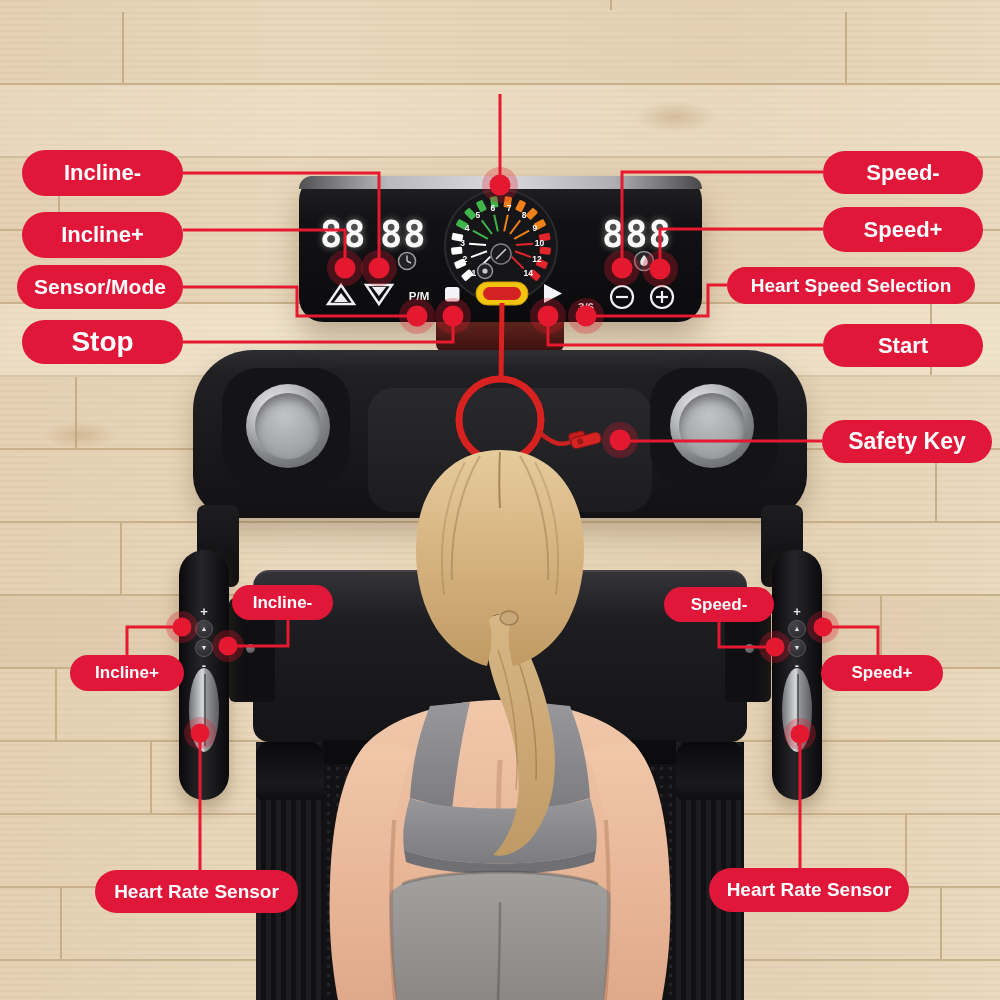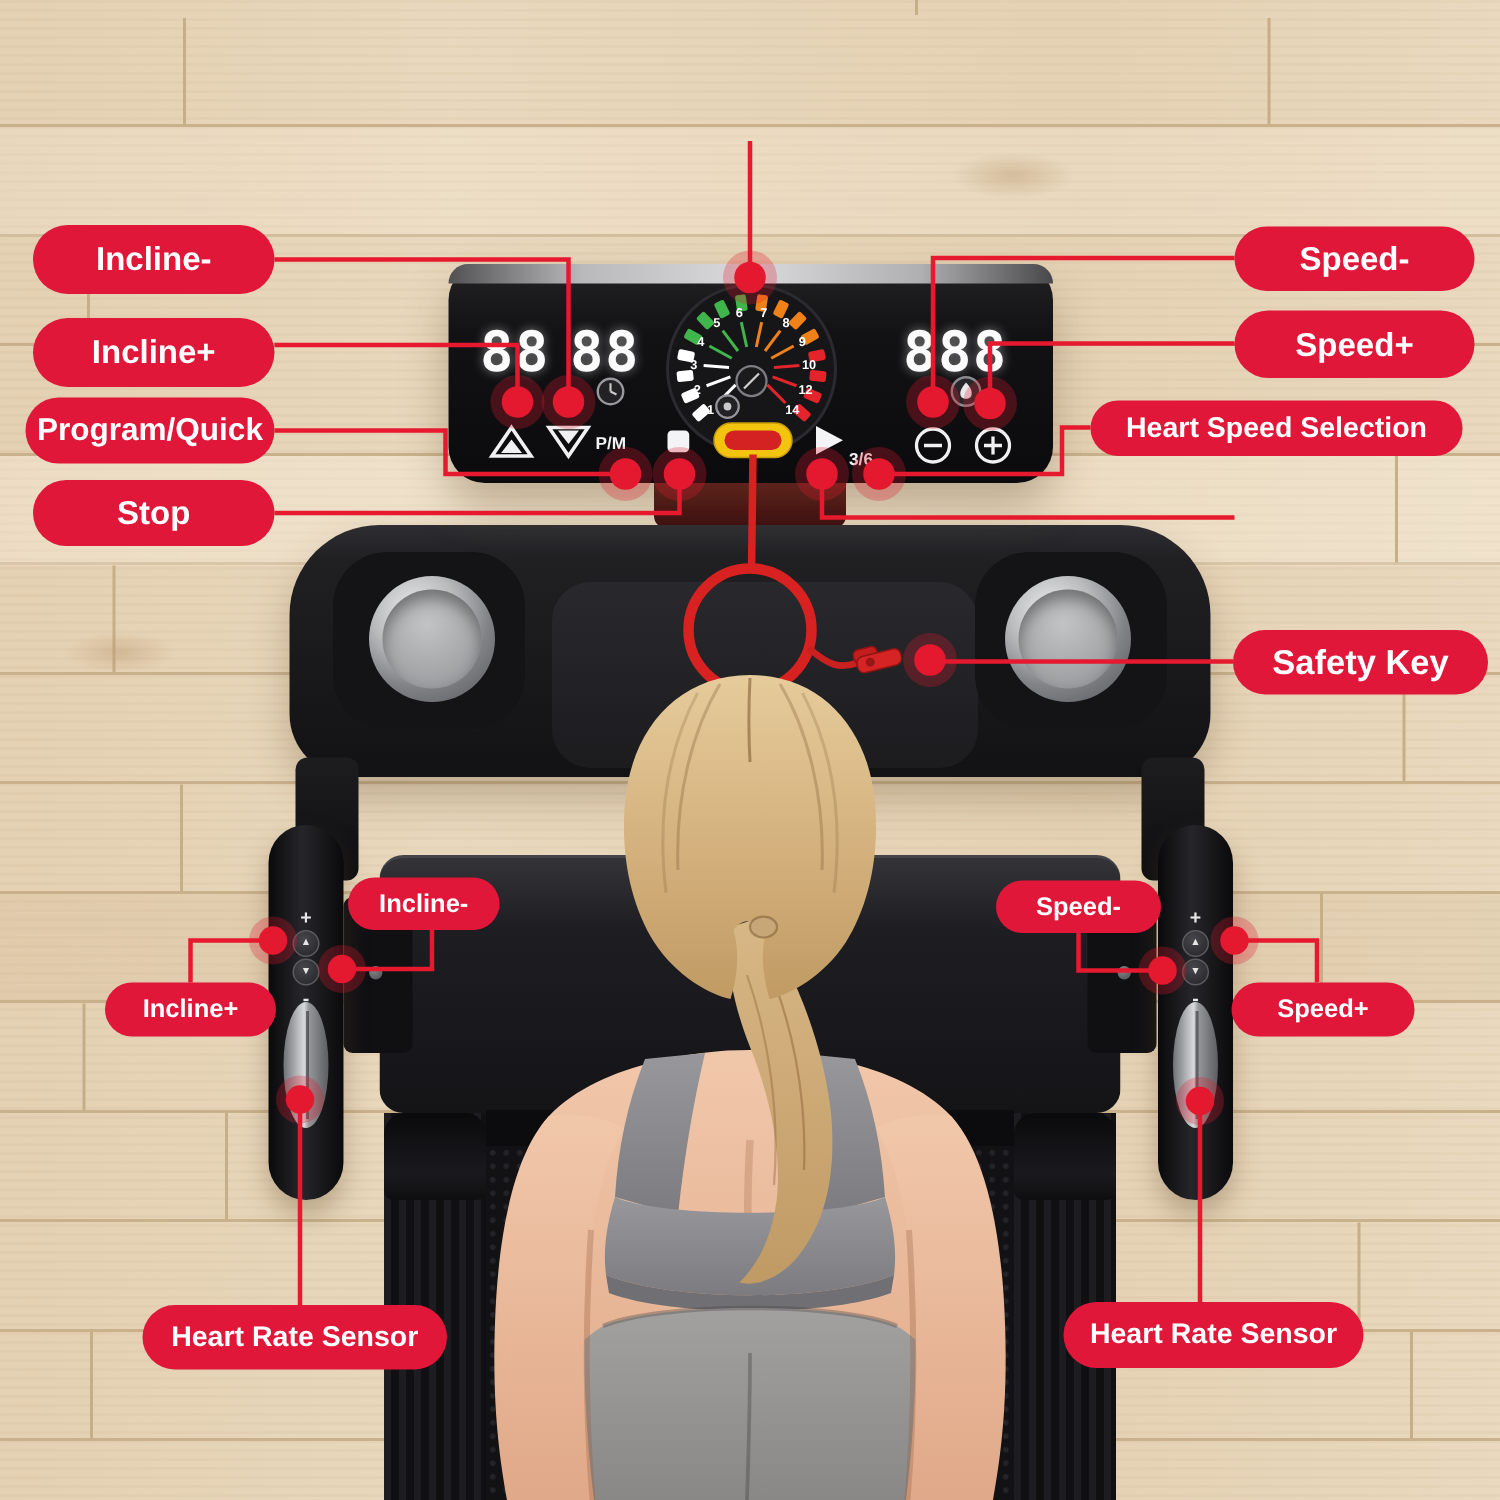--- a/index.html
+++ b/index.html
@@ -24,21 +24,21 @@
   
   .console{position:absolute;left:299px;top:176px;width:403px;height:146px;border-radius:24px;
     background:linear-gradient(180deg,#232326 0%,#121214 32%,#0b0b0d 100%);
     box-shadow:0 16px 30px rgba(96,74,43,.35);}
   .console .topstrip{position:absolute;left:0;top:0;width:100%;height:13px;border-radius:24px 24px 0 0;
     background:linear-gradient(90deg,#515154,#b9b9bb 22%,#dadadc 50%,#b0b0b2 78%,#48484b);}
   .seven-seg{position:absolute;font-family:"DejaVu Sans Mono",monospace;font-weight:bold;color:#fbfbfb;
     text-shadow:0 0 7px rgba(255,255,255,.45);letter-spacing:1px;}
   .dig-big{font-size:37px;line-height:37px;}
   .dig-small{font-size:21px;line-height:21px;}
-  .console-label{position:absolute;color:#f2f2f2;font-weight:bold;font-size:11.5px;text-align:left;}
+  .console-label{position:absolute;color:#f2f2f2;font-weight:bold;font-size:11.5px;text-align:center;}
   #gauge-svg{position:absolute;left:140px;top:8px;}
   #console-icons{position:absolute;inset:0;}
 
   
   .mount{position:absolute;left:436px;top:312px;width:128px;height:40px;border-radius:8px;
     background:linear-gradient(180deg,#641518,#3a0d0f);}
   .tray{position:absolute;left:193px;top:350px;width:614px;height:168px;border-radius:60px 60px 42px 42px;
     background:linear-gradient(180deg,#2e2e32 0%,#202023 14%,#17171a 70%,#121215 100%);
     box-shadow:0 14px 26px rgba(96,74,43,.30);}
   .cup-recess{position:absolute;top:18px;width:128px;height:118px;border-radius:36px;background:#141417;}
@@ -82,21 +82,21 @@
     background-image:radial-gradient(circle,#232328 1.6px,rgba(0,0,0,0) 2.1px);background-size:9px 9px;}
   .deckbar{position:absolute;left:324px;top:740px;width:352px;height:30px;background:#0c0c0f;}
 
   
   .pill{position:absolute;display:flex;align-items:center;justify-content:center;
     background:#e01739;color:#fff;font-weight:bold;border-radius:999px;z-index:40;}
   #p-digital{left:420px;top:48px;width:160px;height:46px;font-size:21px;}
   #p-incminus{left:22px;top:150px;width:161px;height:46px;font-size:22px;}
   #p-incplus{left:22px;top:212px;width:161px;height:46px;font-size:22px;}
   #p-progmode{left:17px;top:265px;width:166px;height:44px;font-size:21px;}
-  #p-stop{left:22px;top:320px;width:161px;height:44px;font-size:22px;}
+  #p-stop{left:22px;top:320px;width:161px;height:44px;font-size:28px;}
   #p-spdminus{left:823px;top:151px;width:160px;height:43px;font-size:22px;}
   #p-spdplus{left:823px;top:207px;width:160px;height:45px;font-size:22px;}
   #p-quick{left:727px;top:267px;width:248px;height:37px;font-size:19px;}
   #p-start{left:823px;top:324px;width:160px;height:43px;font-size:22px;}
   #p-safety{left:822px;top:420px;width:170px;height:43px;font-size:23px;}
   #p-incminus2{left:232px;top:585px;width:101px;height:35px;font-size:17px;}
   #p-incplus2{left:70px;top:655px;width:114px;height:36px;font-size:17px;}
   #p-spdminus2{left:664px;top:587px;width:110px;height:35px;font-size:17px;}
   #p-spdplus2{left:821px;top:655px;width:122px;height:36px;font-size:17px;}
   #p-hrleft{left:95px;top:870px;width:203px;height:43px;font-size:19px;}
@@ -417,25 +417,26 @@
         </g>
       <g>
           <circle cx="800" cy="734" r="16" fill="#e4192f" opacity="0.28"></circle>
           <circle cx="800" cy="734" r="9.5" fill="#e4192f"></circle>
         </g>
     </g>
   </svg>
 
   <div class="pill" id="p-incminus">Incline-</div>
   <div class="pill" id="p-incplus">Incline+</div>
-  <div class="pill" id="p-progmode">Program/Quick</div>
+  <div class="pill" id="p-progmode">Sensor/Mode</div>
   <div class="pill" id="p-stop">Stop</div>
   <div class="pill" id="p-spdminus">Speed-</div>
   <div class="pill" id="p-spdplus">Speed+</div>
   <div class="pill" id="p-quick">Heart Speed Selection</div>
+  <div class="pill" id="p-start">Start</div>
   <div class="pill" id="p-safety">Safety Key</div>
   <div class="pill" id="p-incminus2">Incline-</div>
   <div class="pill" id="p-incplus2">Incline+</div>
   <div class="pill" id="p-spdminus2">Speed-</div>
   <div class="pill" id="p-spdplus2">Speed+</div>
   <div class="pill" id="p-hrleft">Heart Rate Sensor</div>
   <div class="pill" id="p-hrright">Heart Rate Sensor</div>
 
 </div>
 

